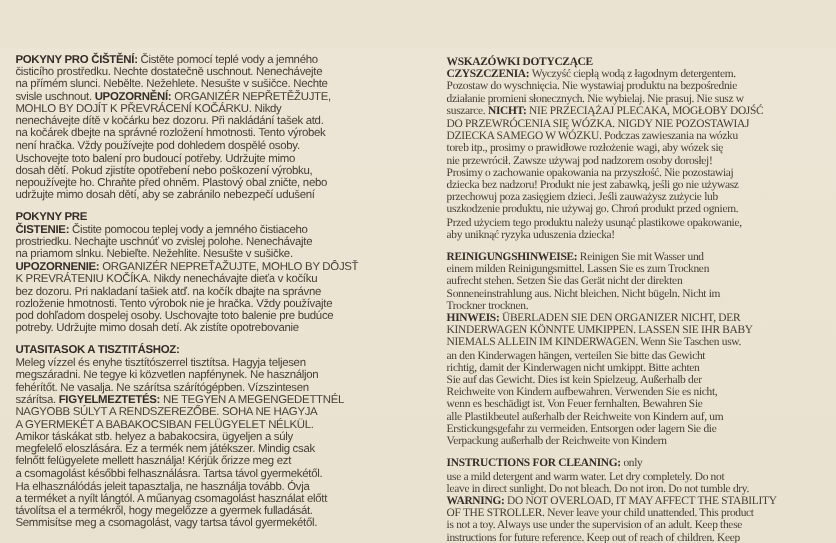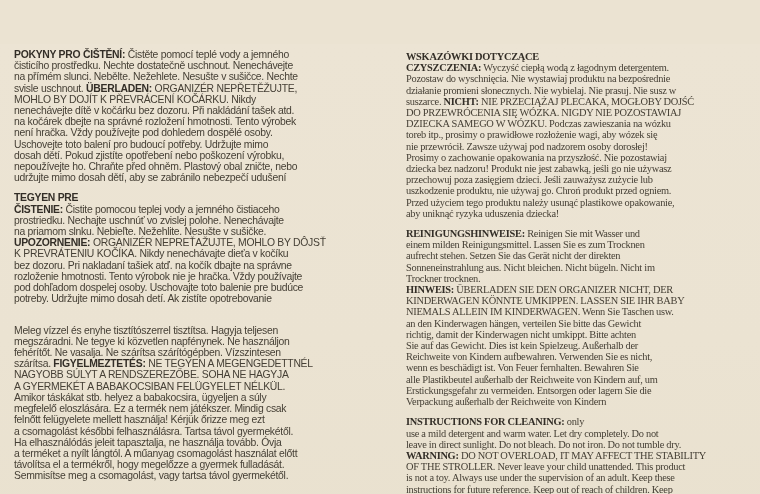--- a/index.html
+++ b/index.html
@@ -55,40 +55,40 @@
 </style>
 </head>
 <body>
 
 <div class="page-wrap">
   <div class="page">
     <div class="col col-left">
       <p class="section"><strong>POKYNY PRO ČIŠTĚNÍ:</strong><span> Čistěte pomocí teplé vody a jemného
 čisticího prostředku. Nechte dostatečně uschnout. Nenechávejte
 na přímém slunci. Nebělte. Nežehlete. Nesušte v sušičce. Nechte
-svisle uschnout. </span><strong>ÜBERLADEN:</strong><span> ORGANIZÉR NEPŘETĚŽUJTE,
+svisle uschnout. </span><strong>UPOZORNĚNÍ:</strong><span> ORGANIZÉR NEPŘETĚŽUJTE,
 MOHLO BY DOJÍT K PŘEVRÁCENÍ KOČÁRKU. Nikdy
 nenechávejte dítě v kočárku bez dozoru. Při nakládání tašek atd.
 na kočárek dbejte na správné rozložení hmotnosti. Tento výrobek
 není hračka. Vždy používejte pod dohledem dospělé osoby.
 Uschovejte toto balení pro budoucí potřeby. Udržujte mimo
 dosah dětí. Pokud zjistíte opotřebení nebo poškození výrobku,
 nepoužívejte ho. Chraňte před ohněm. Plastový obal zničte, nebo
 udržujte mimo dosah dětí, aby se zabránilo nebezpečí udušení</span></p>
-      <p class="section"><strong>TEGYEN PRE
+      <p class="section"><strong>POKYNY PRE
 ČISTENIE:</strong><span> Čistite pomocou teplej vody a jemného čistiaceho
 prostriedku. Nechajte uschnúť vo zvislej polohe. Nenechávajte
 na priamom slnku. Nebieľte. Nežehlite. Nesušte v sušičke.
 </span><strong>UPOZORNENIE:</strong><span> ORGANIZÉR NEPREŤAŽUJTE, MOHLO BY DÔJSŤ
 K PREVRÁTENIU KOČÍKA. Nikdy nenechávajte dieťa v kočíku
 bez dozoru. Pri nakladaní tašiek atď. na kočík dbajte na správne
 rozloženie hmotnosti. Tento výrobok nie je hračka. Vždy používajte
 pod dohľadom dospelej osoby. Uschovajte toto balenie pre budúce
 potreby. Udržujte mimo dosah detí. Ak zistíte opotrebovanie</span></p>
-      <p class="section"><span>
+      <p class="section"><strong>UTASITASOK A TISZTITÁSHOZ:</strong><span>
 Meleg vízzel és enyhe tisztítószerrel tisztítsa. Hagyja teljesen
 megszáradni. Ne tegye ki közvetlen napfénynek. Ne használjon
 fehérítőt. Ne vasalja. Ne szárítsa szárítógépben. Vízszintesen
 szárítsa. </span><strong>FIGYELMEZTETÉS:</strong><span> NE TEGYEN A MEGENGEDETTNÉL
 NAGYOBB SÚLYT A RENDSZEREZŐBE. SOHA NE HAGYJA
 A GYERMEKÉT A BABAKOCSIBAN FELÜGYELET NÉLKÜL.
 Amikor táskákat stb. helyez a babakocsira, ügyeljen a súly
 megfelelő eloszlására. Ez a termék nem játékszer. Mindig csak
 felnőtt felügyelete mellett használja! Kérjük őrizze meg ezt
 a csomagolást későbbi felhasználásra. Tartsa távol gyermekétől.

